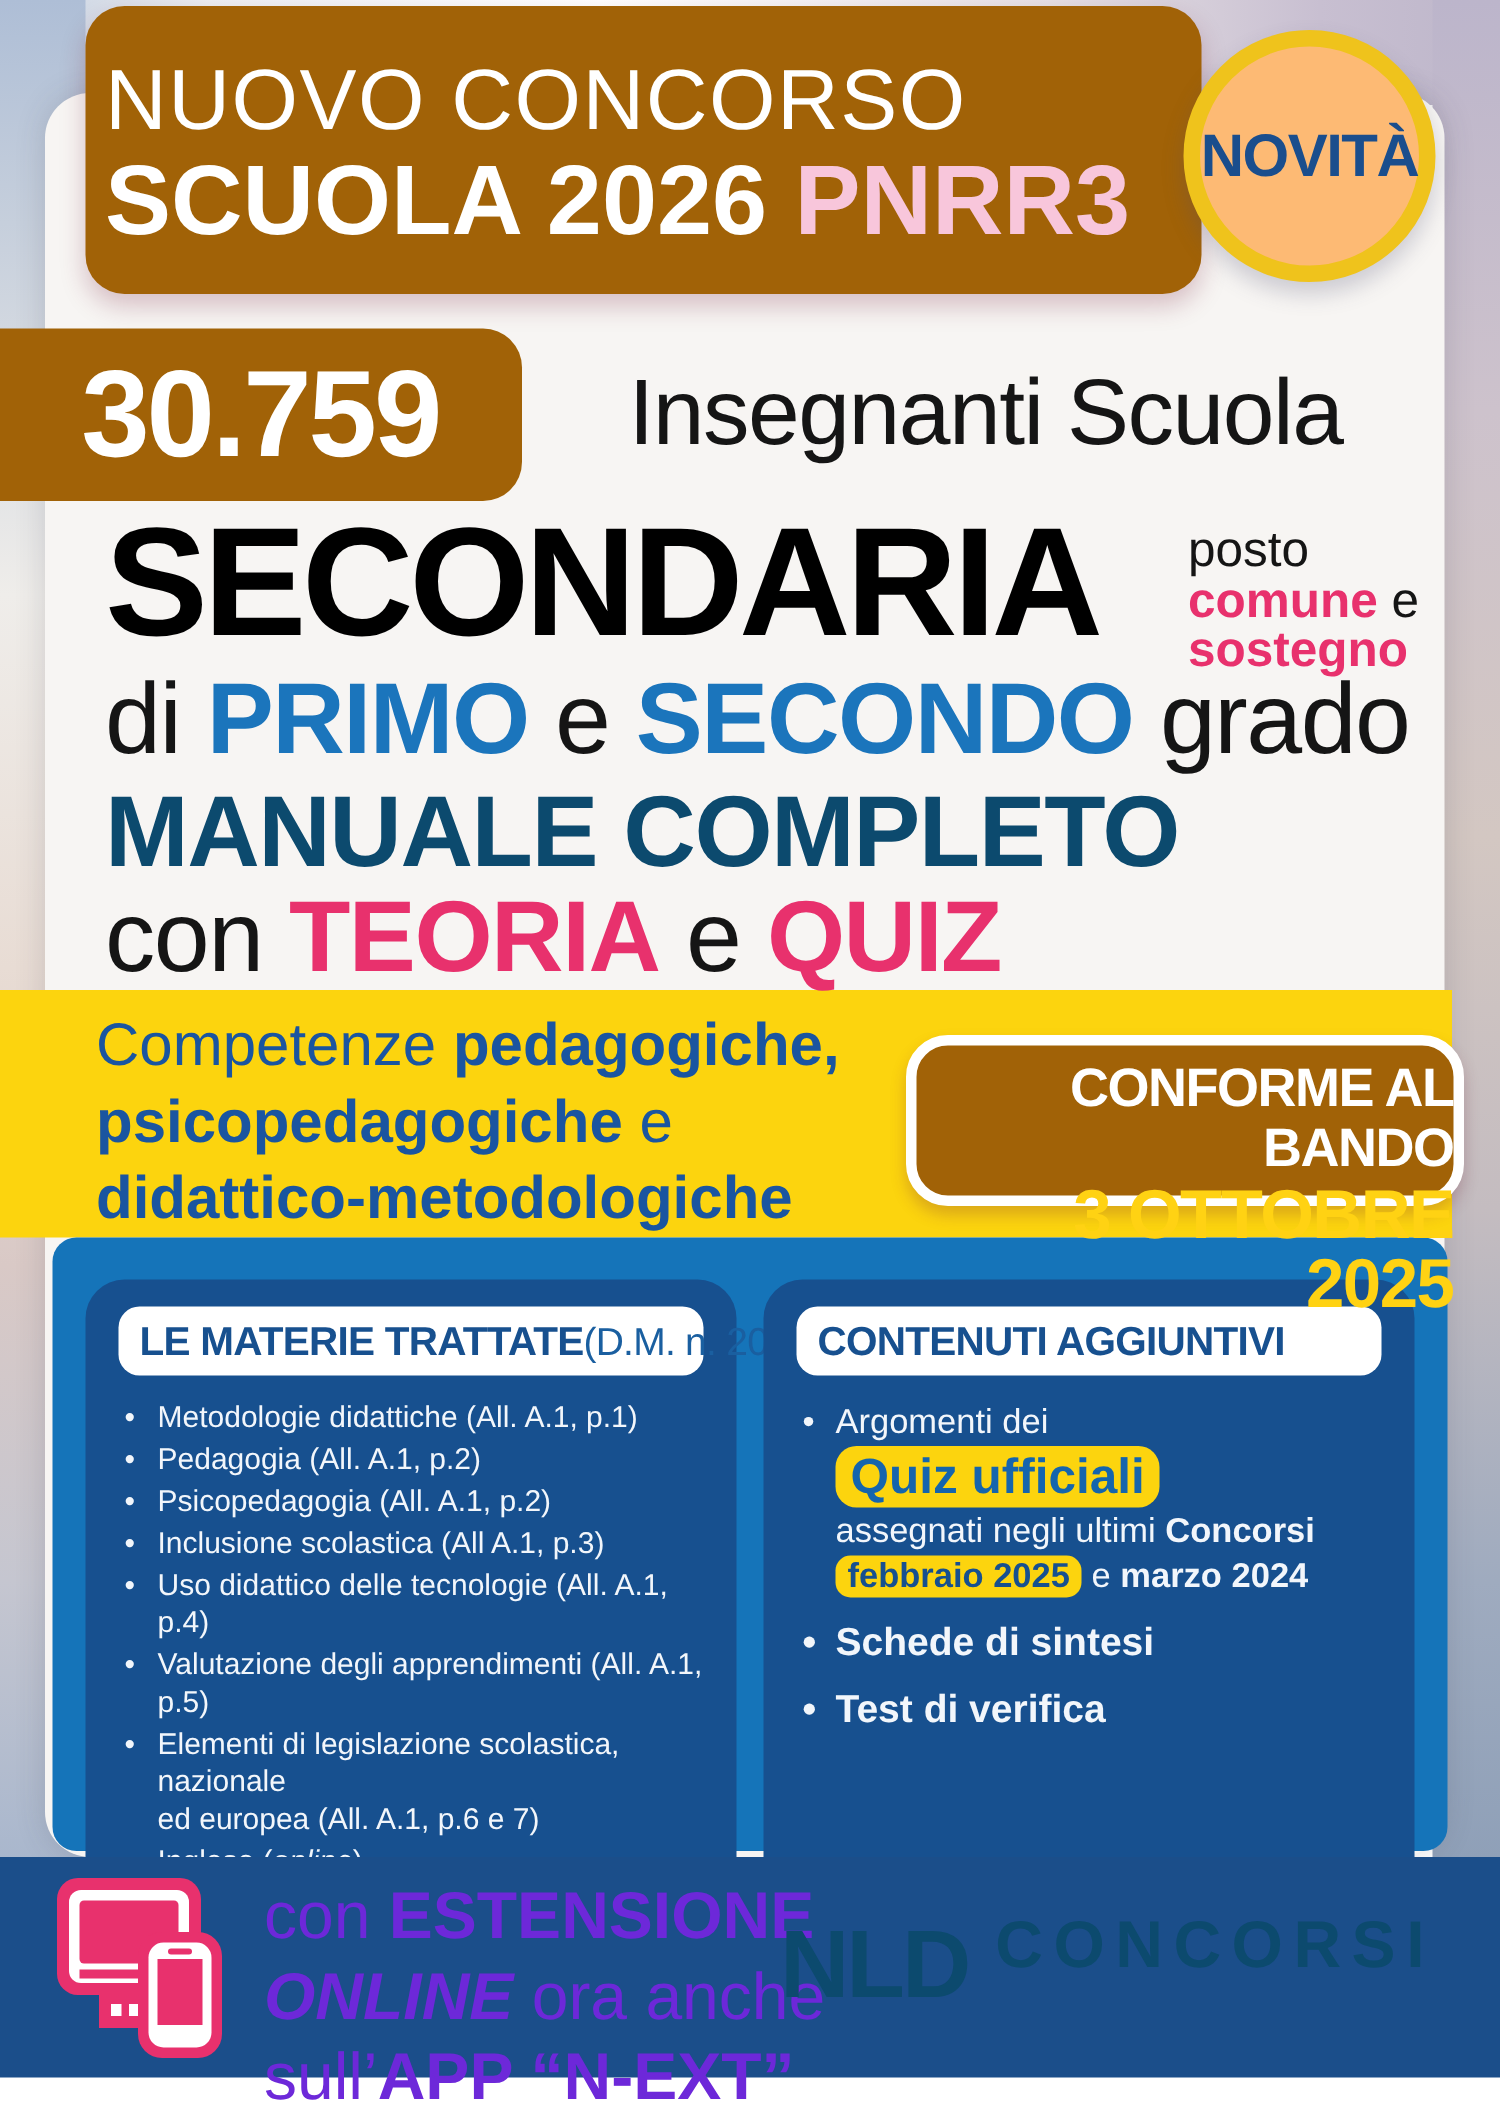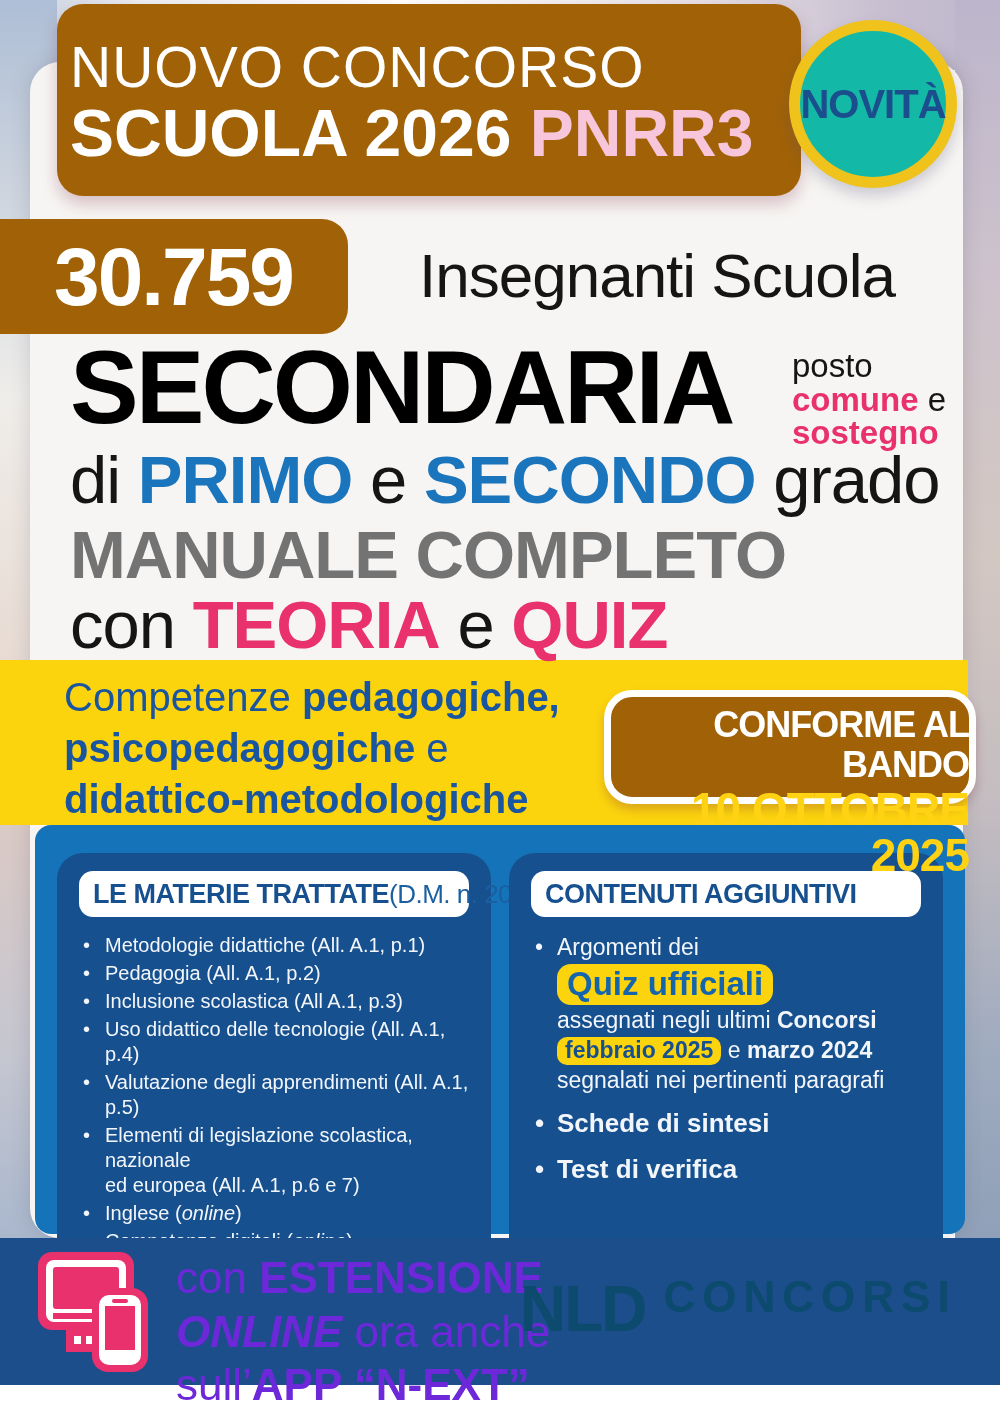--- a/index.html
+++ b/index.html
@@ -26,36 +26,36 @@
 
   
   .banner { left:57px; top:4px; width:744px; height:192px; border-radius:26px;
     z-index:4; padding:34px 20px 0 46px; box-shadow:0 8px 16px rgba(120,30,60,.25); }
   .banner .l1 { color:#fff; font-size:57px; font-weight:500; letter-spacing:1px; line-height:1.05; }
   .banner .l2 { font-size:66px; font-weight:800; letter-spacing:0; line-height:1.08; color:#fff; }
   .banner .l2 .accent { color:#f8c6db; }
 
   
   .novita { left:789px; top:20px; width:168px; height:168px; border-radius:50%;
-    background:#14b8a6; border:11px solid #efc31c; z-index:5;
+    background:#fdba74; border:11px solid #efc31c; z-index:5;
     display:flex; align-items:center; justify-content:center;
     box-shadow:0 8px 14px rgba(80,80,110,.25); }
   .novita span { color:#1a4e8d; font-size:40px; font-weight:800; letter-spacing:-1px; }
 
   
   .count-badge { left:0; top:219px; width:348px; height:115px; border-radius:0 26px 26px 0;
     z-index:4; display:flex; align-items:center; justify-content:center; padding-right:14px; }
   .count-badge span { color:#fff; font-size:82px; font-weight:800; letter-spacing:-2px; }
   .count-label { left:374px; top:240px; z-index:4; color:#151515; font-size:62px; font-weight:400; letter-spacing:-1px;margin-left:45px; }
   .level { left:70px; top:336px; z-index:4; color:#000000; font-size:103px; font-weight:800; letter-spacing:-3px; line-height:1; }
   .side-note { left:792px; top:349px; z-index:4; font-size:33px; line-height:1.02; color:#151515; font-weight:500; }
   .side-note .pink { color:#e8316d; font-weight:800; }
   .line-grade   { left:70px; top:446px; z-index:4; font-size:67px; color:#151515; letter-spacing:-1px; line-height:1; }
   .line-grade .blue { color:#1b75bc; font-weight:800; }
-  .line-manual  { left:70px; top:521px; z-index:4; font-size:67px; color:#737373; font-weight:800; letter-spacing:-1px; line-height:1; }
+  .line-manual  { left:70px; top:521px; z-index:4; font-size:67px; color:#0c4a6e; font-weight:800; letter-spacing:-1px; line-height:1; }
   .line-theory  { left:70px; top:591px; z-index:4; font-size:67px; color:#151515; letter-spacing:-1px; line-height:1; }
   .line-theory .pink { color:#e8316d; font-weight:800; }
 
   
   .band { left:0; top:660px; width:968px; height:165px; background:#fcd40e; z-index:3; }
   .band-text { left:64px; top:672px; z-index:4; font-size:40px; color:#1a55a0; line-height:1.28; font-weight:400; }
   .band-text b { font-weight:800; }
 
   
   .conforme { left:604px; top:690px; width:372px; height:114px; border-radius:28px;
@@ -135,52 +135,52 @@
 
 <div class="abs band"></div>
 <div class="abs band-text">
   <div><span>Competenze </span><b>pedagogiche,</b></div>
   <div><b>psicopedagogiche</b><span> e</span></div>
   <div><b>didattico-metodologiche</b></div>
 </div>
 
 <div class="abs conforme pink-bg">
   <div class="c1">CONFORME AL BANDO</div>
-  <div class="c2">10 OTTOBRE 2025</div>
+  <div class="c2">3 OTTOBRE 2025</div>
 </div>
 
 <div class="abs panel"></div>
 
 <div class="abs info-box box-left">
   <div class="box-header">
       <span class="hb">LE MATERIE TRATTATE</span>
       <span class="hn"> (D.M. n. 205/2023)</span>
     </div>
   <ul class="blist" id="materie-list">
       <li><span>Metodologie didattiche (All. A.1, p.1)</span></li>
       <li><span>Pedagogia (All. A.1, p.2)</span></li>
+      <li><span>Psicopedagogia (All. A.1, p.2)</span></li>
       <li><span>Inclusione scolastica (All A.1, p.3)</span></li>
       <li><span>Uso didattico delle tecnologie (All. A.1, p.4)</span></li>
       <li><span>Valutazione degli apprendimenti (All. A.1, p.5)</span></li>
       <li><span>Elementi di legislazione scolastica, nazionale</span><br><span>ed europea (All. A.1, p.6 e 7)</span></li>
       <li><span>Inglese (</span><span class="seg-i">online</span><span>)</span></li>
       <li><span>Competenze digitali (</span><span class="seg-i">online</span><span>)</span></li>
     </ul>
 </div>
 
 <div class="abs info-box box-right">
   <div class="box-header">
       <span class="hb">CONTENUTI AGGIUNTIVI</span>
     </div>
   <ul class="blist rlist">
     <li id="contenuti-item1">
         <span class="arg-line"><span>Argomenti dei </span><span class="seg-hlbig">Quiz ufficiali</span></span>
         <span class="arg-line"><span>assegnati negli ultimi </span><span class="seg-b">Concorsi</span></span>
         <span class="arg-line"><span class="seg-hl">febbraio 2025</span><span> e </span><span class="seg-b">marzo 2024</span></span>
-        <span class="arg-line"><span>segnalati nei pertinenti paragrafi</span></span>
       </li>
     <li class="bold-item">Schede di sintesi</li>
     <li class="bold-item">Test di verifica</li>
   </ul>
 </div>
 
 <div class="abs footer"></div>
 
 <div class="abs devices">
   <svg width="118" height="122" viewBox="0 0 118 122">

